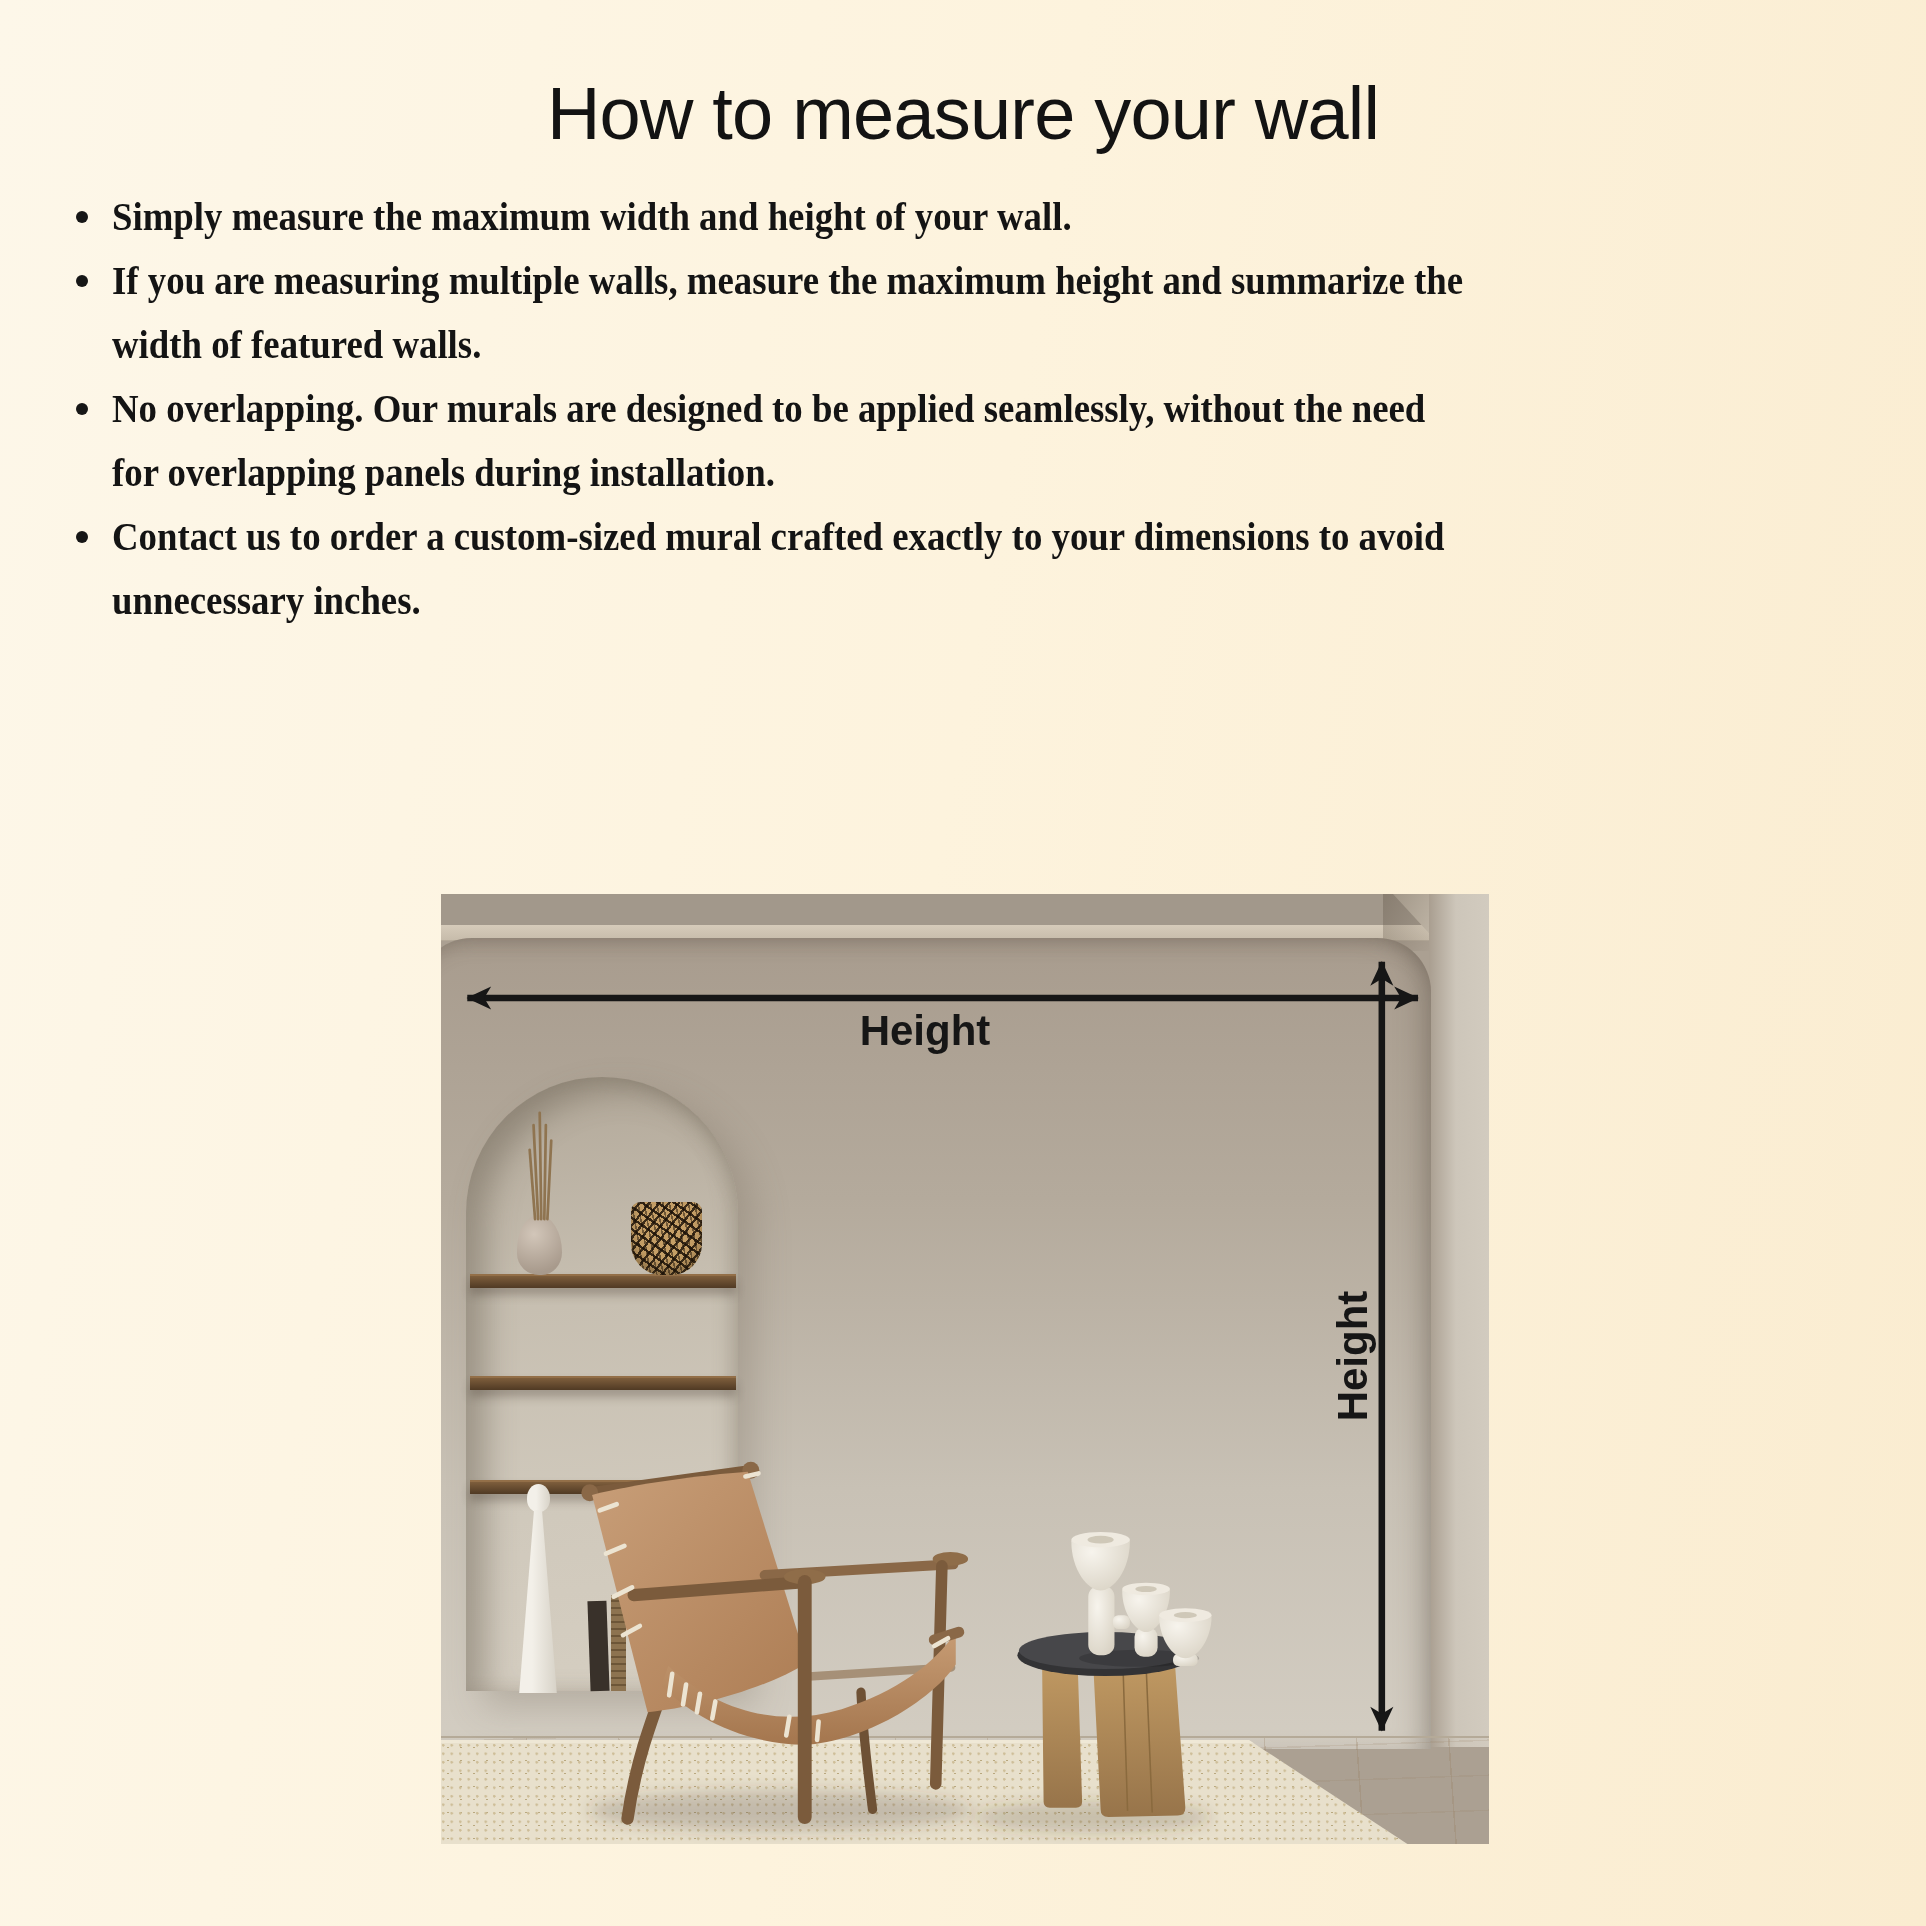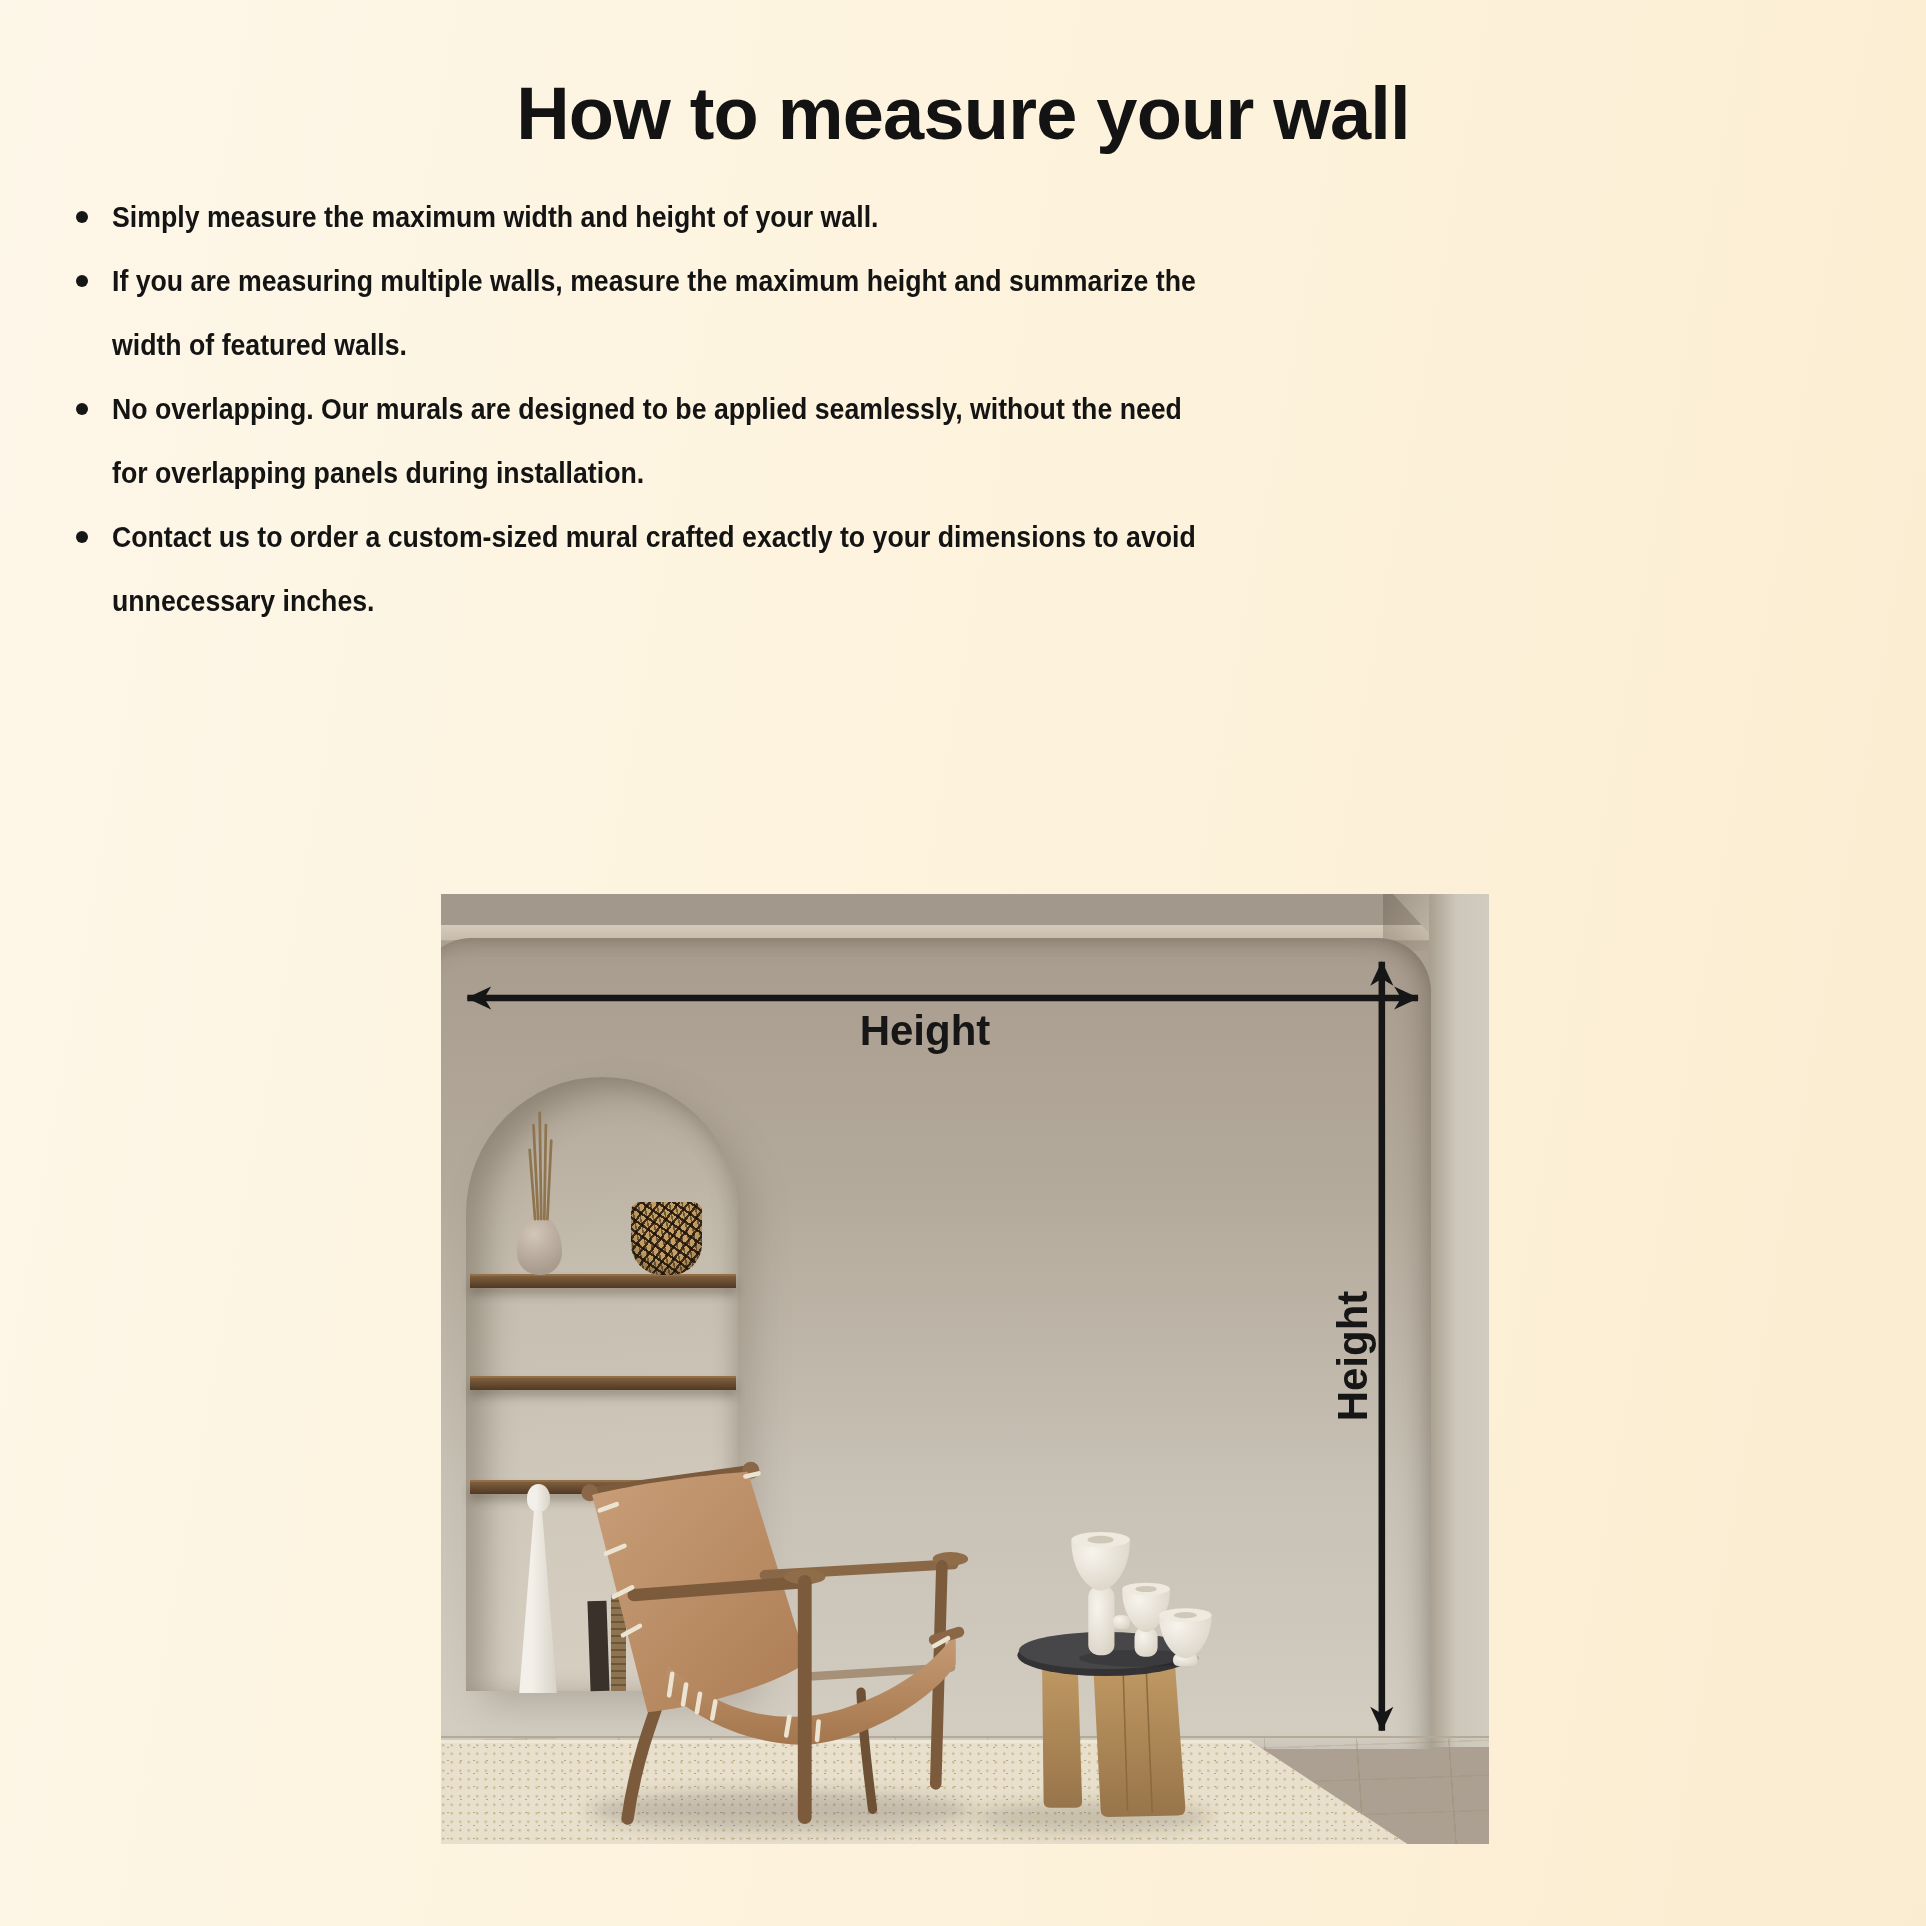--- a/index.html
+++ b/index.html
@@ -6,32 +6,32 @@
   body{
     font-family:"Liberation Sans", sans-serif;
     background:linear-gradient(100deg,#fdf7e9 0%,#fdf3dd 48%,#faecd0 100%);
     overflow:hidden;
   }
   .page{position:relative;width:1926px;height:1926px;}
 
   
   .title{
     position:absolute;top:21.6px;left:0;width:100%;
-    text-align:center;font-size:74px;font-weight:bold;color:#131313;
+    text-align:center;font-size:74px;font-weight:normal;color:#131313;
     letter-spacing:-0.8px;
   }
 
   
   .bullets{
     position:absolute;left:112px;top:185px;width:1772px;
     margin:0;padding:0;list-style:none;
   }
   .bullets li{
     position:relative;margin:0;padding:0;
-    font-size:29px;font-weight:bold;color:#141414;line-height:64px;
+    font-size:40px;font-weight:bold;color:#141414;line-height:64px;font-family:Liberation Serif, serif;
   }
   .bullets li::before{
     content:"";position:absolute;left:-36px;top:26px;
     width:12.3px;height:12.3px;border-radius:50%;background:#161616;
   }
   .bullets .btxt{
     display:inline-block;white-space:pre;
     transform:scaleX(0.92);transform-origin:0 0;
   }
 

